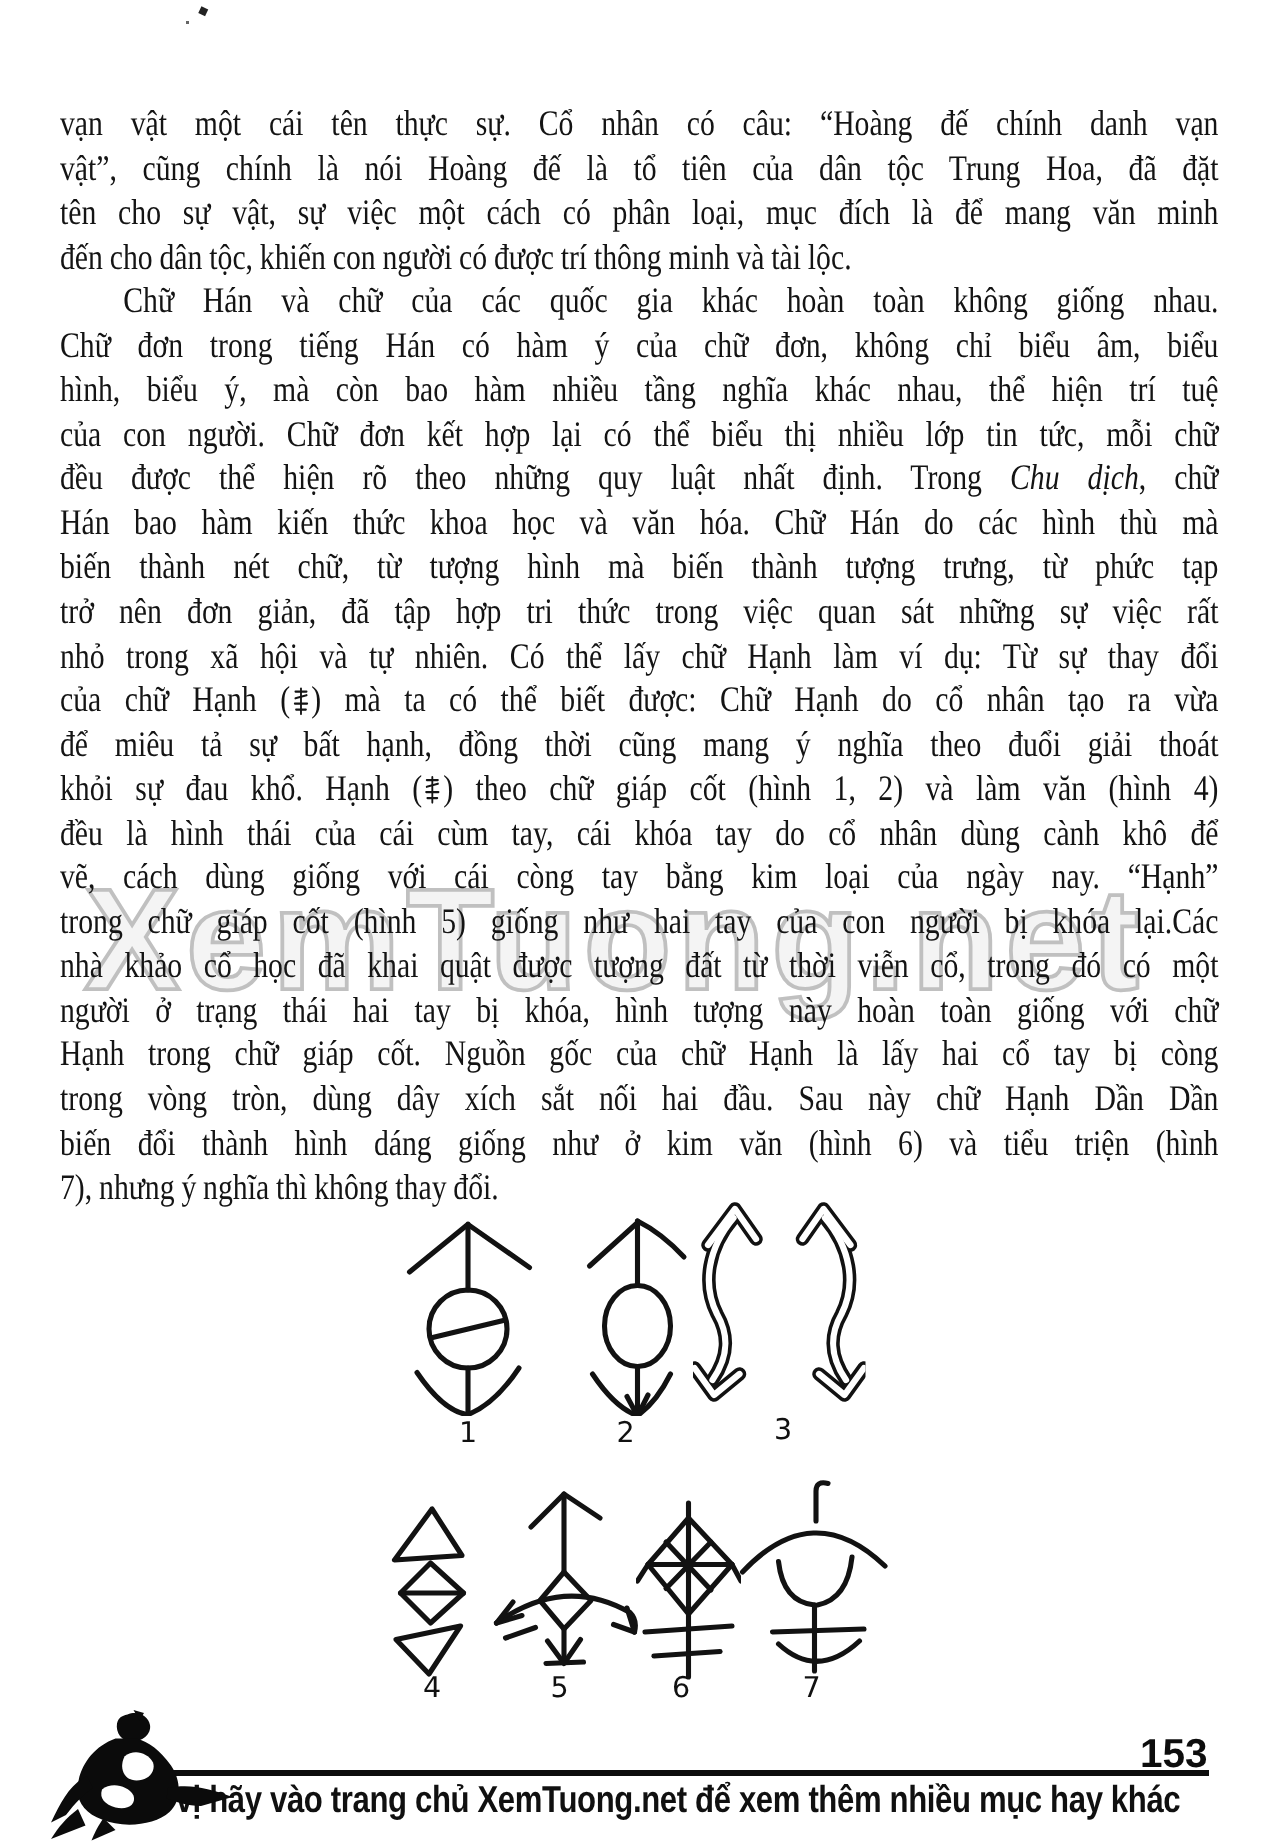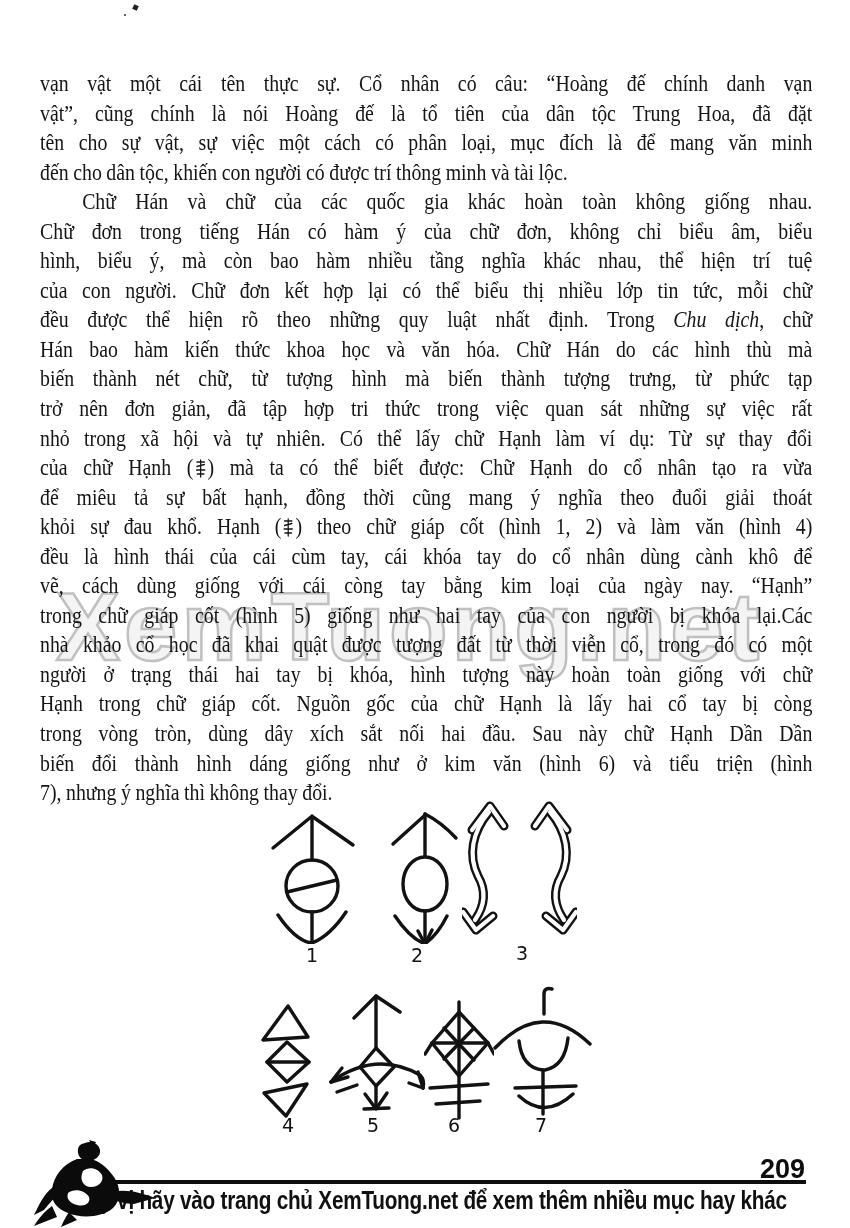--- a/index.html
+++ b/index.html
@@ -232,16 +232,16 @@
       <path d="M19 66 C11 72 6 78 1 86 L24 77 Z"></path>
       <path d="M79 52 C93 49 106 52 122 58 L101 64 C92 64 84 61 78 59 Z"></path>
       <path d="M36 72 C32 78 30 82 28 87 L44 80 Z"></path>
     </g>
     <g fill="#ffffff">
       <path d="M50 31 C56 26 65 28 69 35 C71 41 66 47 58 47 C50 47 46 39 50 31 Z"></path>
       <path d="M35 53 C41 48 52 50 56 57 C58 63 52 67 44 65 C37 63 33 59 35 53 Z"></path>
     </g>
   </svg>
   <div class="rule"></div>
-  <div class="page-num">209</div>
+  <div class="page-num">153</div>
   <div class="footer-text">Quý vị hãy vào trang chủ XemTuong.net để xem thêm nhiều mục hay khác</div>
 
 </div>
 
 </body></html>

